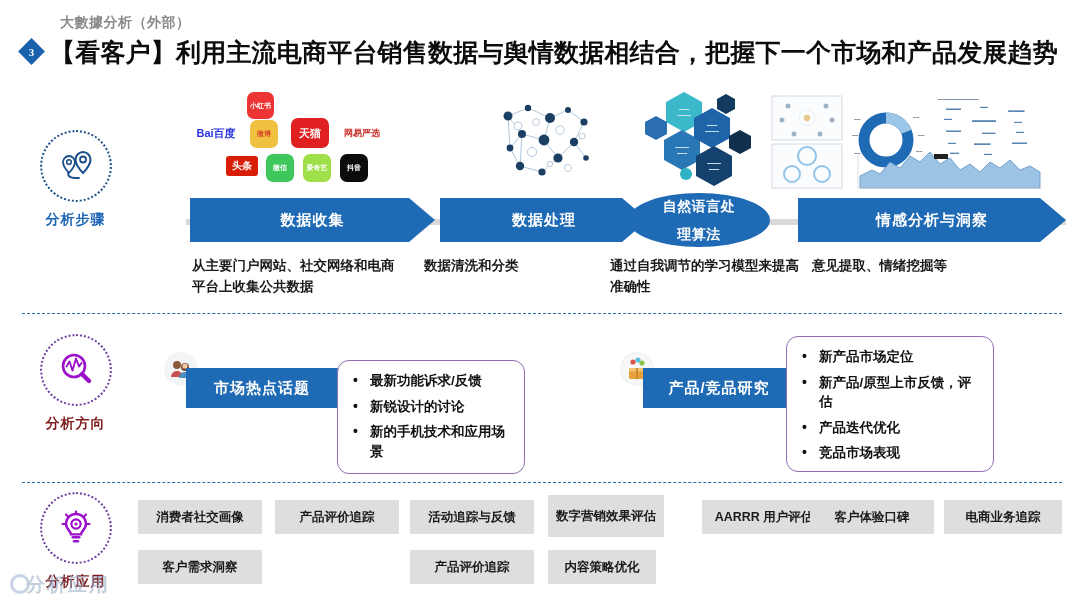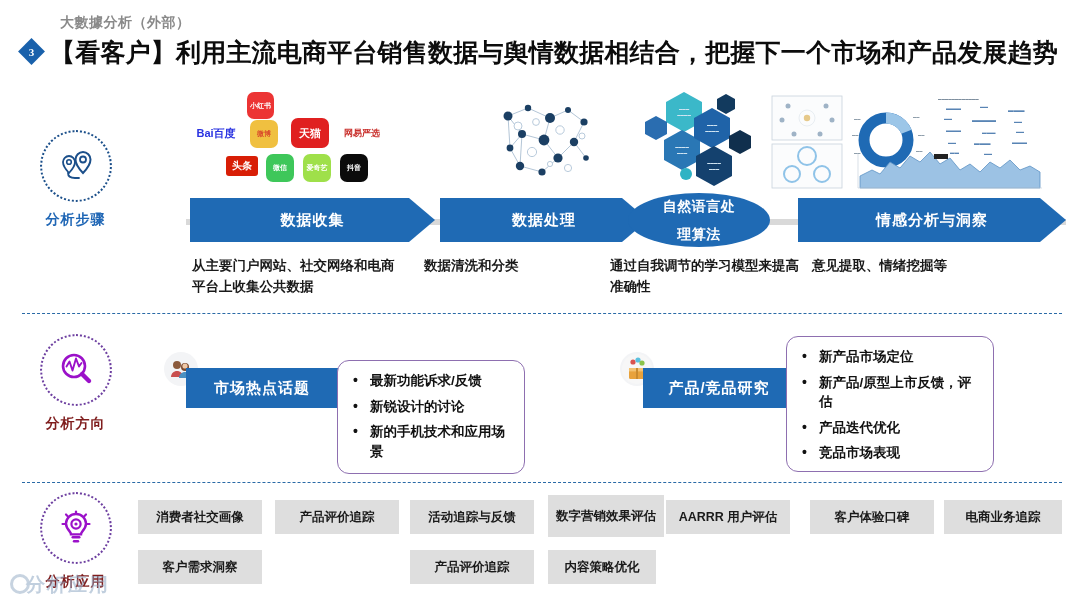--- a/index.html
+++ b/index.html
@@ -433,21 +433,21 @@
       <li>产品迭代优化</li>
       <li>竞品市场表现</li>
     </ul>
   </div>
 
   <div class="tagrow">
     <div class="tag" style="left:138px;top:500px;width:124px;height:34px;">消费者社交画像</div>
     <div class="tag" style="left:275px;top:500px;width:124px;height:34px;">产品评价追踪</div>
     <div class="tag" style="left:410px;top:500px;width:124px;height:34px;">活动追踪与反馈</div>
     <div class="tag" style="left:548px;top:495px;width:116px;height:42px;">数字营销效果评估</div>
-    <div class="tag" style="left:666px;top:500px;width:124px;height:34px;">AARRR 用户评估</div>
+    <div class="tag" style="left:702px;top:500px;width:124px;height:34px;">AARRR 用户评估</div>
     <div class="tag" style="left:810px;top:500px;width:124px;height:34px;">客户体验口碑</div>
     <div class="tag" style="left:944px;top:500px;width:118px;height:34px;">电商业务追踪</div>
 
     <div class="tag" style="left:138px;top:550px;width:124px;height:34px;">客户需求洞察</div>
     <div class="tag" style="left:410px;top:550px;width:124px;height:34px;">产品评价追踪</div>
     <div class="tag" style="left:548px;top:550px;width:108px;height:34px;">内容策略优化</div>
   </div>
 
   <div class="wm">
     <div class="wm-ring"></div>

